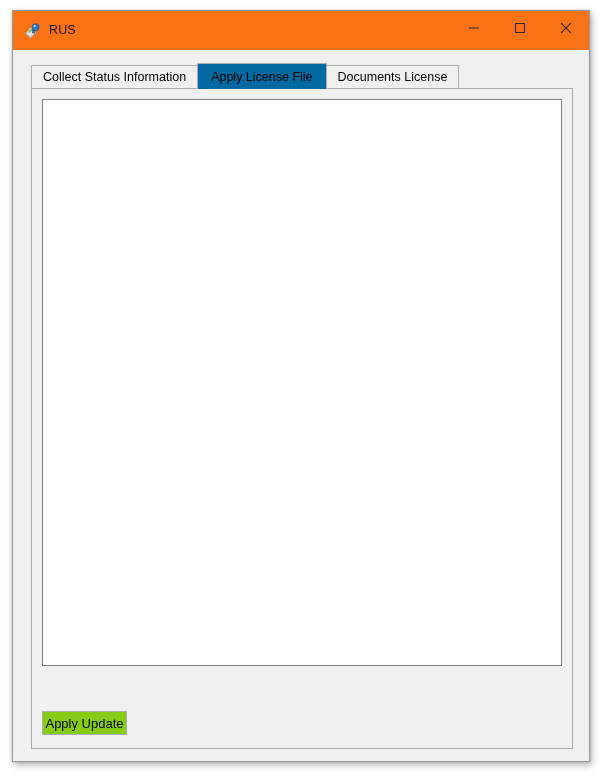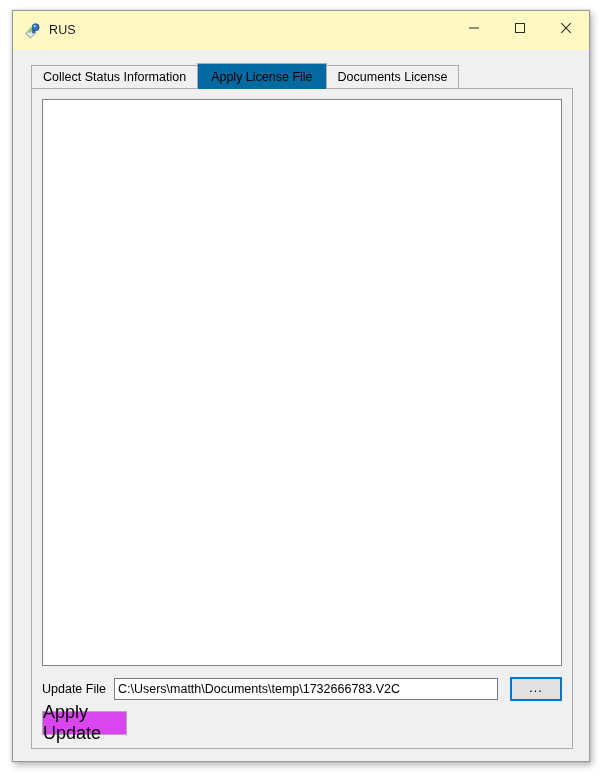--- a/index.html
+++ b/index.html
@@ -28,21 +28,21 @@
     box-shadow: 2px 3px 7px rgba(0,0,0,0.30),
                 0 0 2px rgba(0,0,0,0.18);
     display: flex;
     flex-direction: column;
   }
 
   
   .titlebar {
     height: 39px;
     min-height: 34px;
-    background: #fef9c3;
+    background: #f97316;
     display: flex;
     align-items: center;
     position: relative;
   }
   .title-left {
     display: flex;
     align-items: center;
     padding-left: 10px;
     gap: 8px;
   }
@@ -190,23 +190,23 @@
     padding-bottom: 3px;
   }
 
   
   .apply-btn {
     position: absolute;
     left: 10px;
     top: 622px;
     width: 85px;
     height: 24px;
-    background: #d946ef;
+    background: #84cc16;
     border: 1px solid #adadad;
-    font-size: 18px;
+    font-size: 13px;
     color: #000;
     font-family: "Liberation Sans", sans-serif;
     display: flex;
     align-items: center;
     justify-content: center;
     cursor: default;
   }
 </style>
 </head>
 <body>
@@ -270,27 +270,20 @@
             <span>Documents License</span>
           </div>
         </div>
 
         <div class="tabpage">
 
           <div class="logbox">
             <div class="logbox-text"></div>
           </div>
 
-          <div class="filerow">
-            <span class="filelabel">Update File</span>
-            <input class="fileinput" type="text" value="C:\Users\matth\Documents\temp\1732666783.V2C" placeholder="" style="">
-            <div class="browse-btn">
-              <span>...</span>
-            </div>
-          </div>
 
           <div class="apply-btn">
             <span>Apply Update</span>
           </div>
 
         </div>
       </div>
     </div>
   </div>
 </div>

